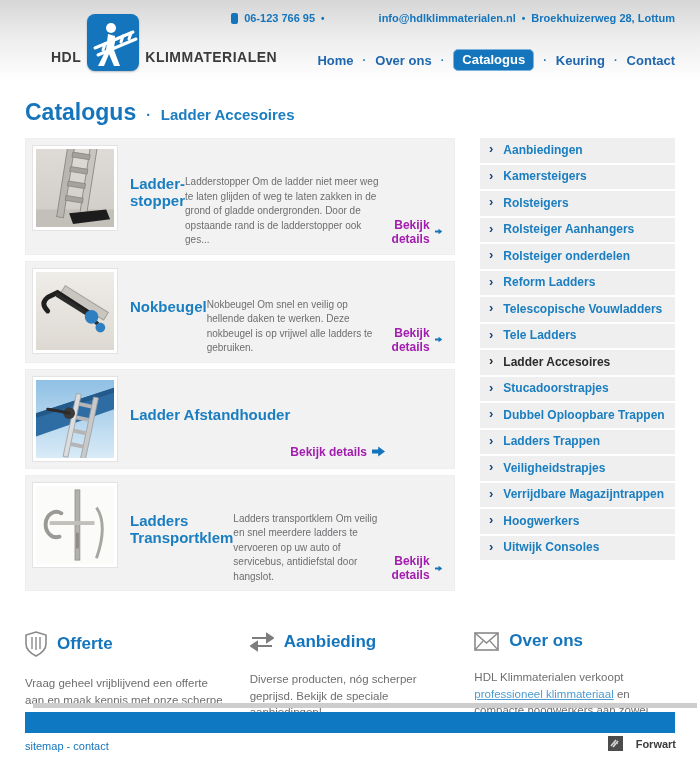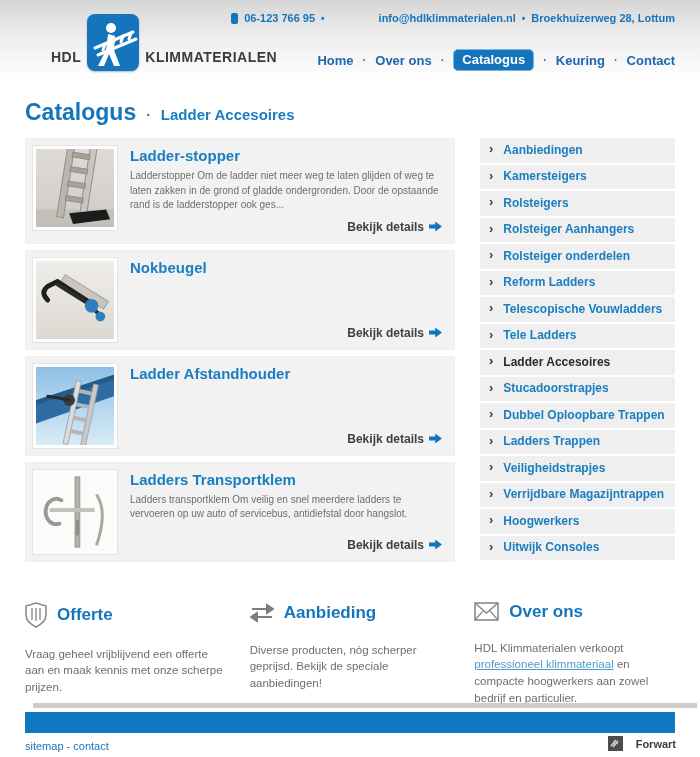--- a/index.html
+++ b/index.html
@@ -50,25 +50,25 @@
 
   .card {
     background:#f2f2f2; display:flex; padding:6px; margin-bottom:6px;
     border:1px solid #eeeeee;
   }
   .card-img {
     width:86px; height:86px; background:#fff; padding:3px; flex:none;
     border:1px solid #e3e3e3;
   }
   .card-img svg { width:100%; height:100%; display:block; }
-  .card-body { flex:1; display:flex; flex-direction:column; padding:2px 4px 0 12px; }
+  .card-body { flex:1; display:flex; flex-direction:row; padding:2px 4px 0 12px;margin-top:28px; }
   .card-title { font-size:15px; font-weight:bold; color:#1a7ec0; margin-bottom:5px; }
   .card-desc { font-size:10px; line-height:1.45; color:#6d6e70; }
   .card-link-row { margin-top:auto; text-align:right; padding:4px 2px 2px 0; }
-  .blue-link { color:#404040; font-size:12px; font-weight:bold; display:inline-flex; align-items:center; gap:5px; }
+  .blue-link { color:#a21caf; font-size:12px; font-weight:bold; display:inline-flex; align-items:center; gap:5px; }
   .arrow-r, .arrow-l { display:inline-block; }
 
   .back-row { margin-top:30px; }
 
   
   .side-item {
     background:#efefef; display:flex; align-items:center; gap:10px;
     padding:5px 9px 6px; border-bottom:2px solid #fff; height:26.5px;
     font-size:12px; font-weight:bold; color:#1a7ec0; cursor:pointer;
   }
@@ -201,20 +201,21 @@
             <rect width="80" height="80" fill="url(#g2)"></rect>
             <rect x="30" y="14" width="52" height="9" fill="#c9c6c0" stroke="#a3a09a" stroke-width="1" transform="rotate(32 30 14)"></rect>
             <path d="M12 40 q-8 -8 0 -14 l10 -5 l34 22" fill="none" stroke="#1f1f1f" stroke-width="5" stroke-linecap="round"></path>
             <path d="M22 24 l32 20 l14 14" fill="none" stroke="#2b2b2b" stroke-width="4" stroke-linecap="round"></path>
             <circle cx="57" cy="46" r="7" fill="#2d7fc1"></circle>
             <circle cx="66" cy="57" r="5" fill="#2d7fc1"></circle>
           </svg>
         </span>
         <div class="card-body">
           <div class="card-title">Nokbeugel</div>
+          <div class="card-desc">Nokbeugel Om snel en veilig op hellende daken te werken. Deze nokbeugel is op vrijwel alle ladders te gebruiken.</div>
           <div class="card-link-row">
             <a class="blue-link">
               <span>Bekijk details</span>
               <svg class="arrow-r" width="13" height="11" viewBox="0 0 13 11">
                   <path d="M0 3.6 h6.2 V0.6 L13 5.5 L6.2 10.4 V7.4 H0 Z" fill="#1575bc"></path>
                 </svg>
             </a>
           </div>
         </div>
       </div>

